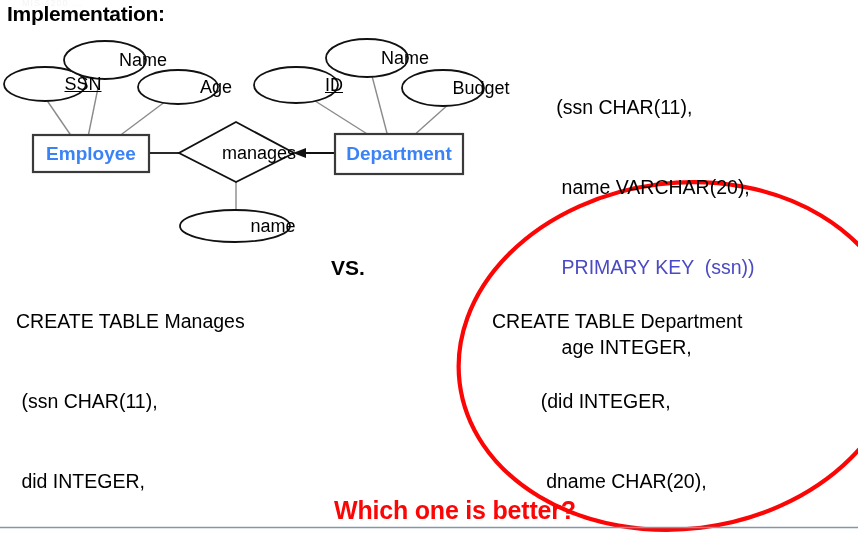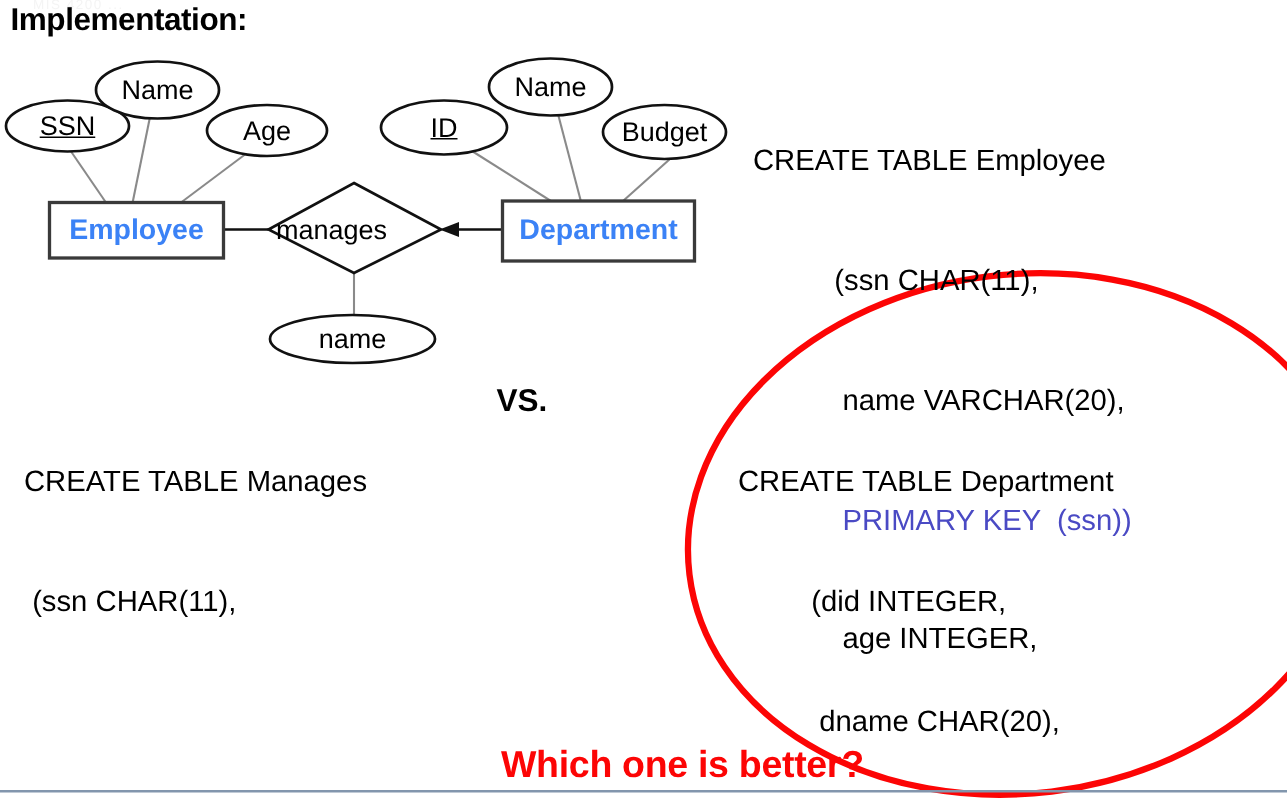--- a/index.html
+++ b/index.html
@@ -49,20 +49,21 @@
   }
 
   
   .er-label {
     position: absolute;
     font-size: 18px;
     color: #000000;
     white-space: nowrap;
     text-align: center;
     line-height: 1;
+    margin-left: 38px;
   }
   .er-label.key {
     text-decoration: underline;
   }
   .er-entity {
     position: absolute;
     font-size: 19px;
     font-weight: bold;
     color: #3b82f6;
     white-space: nowrap;
@@ -169,30 +170,30 @@
   <div class="er-label" style="left:403px;top:79px;  width:80px;">Budget</div>
 
   <div class="er-label" style="left:180px;top:217px; width:110px;">name</div>
 
   <div class="er-label" style="left:165px;top:144px; width:112px;">manages</div>
 
   <div class="er-entity" style="left:33px; top:144px; width:116px;">Employee</div>
   <div class="er-entity" style="left:335px;top:144px; width:128px;">Department</div>
 
   <div class="sql-block" style="left:502px; top:41px;">
-    <span class="sql-line">CREATE TABLE Employee</span>
     <span class="sql-line">          (ssn CHAR(11),</span>
     <span class="sql-line">           name VARCHAR(20),</span>
     <span class="sql-line blue">           PRIMARY KEY  (ssn))</span>
     <span class="sql-line">           age INTEGER,</span>
   </div>
 
   <div class="sql-block" style="left:16px; top:255px;">
     <span class="sql-line">CREATE TABLE Manages</span>
     <span class="sql-line"> (ssn CHAR(11),</span>
+    <span class="sql-line"> did INTEGER,</span>
     
     
     
     
     
     
   </div>
 
   <div class="sql-block" style="left:492px; top:255px;">
     <span class="sql-line">CREATE TABLE Department</span>

